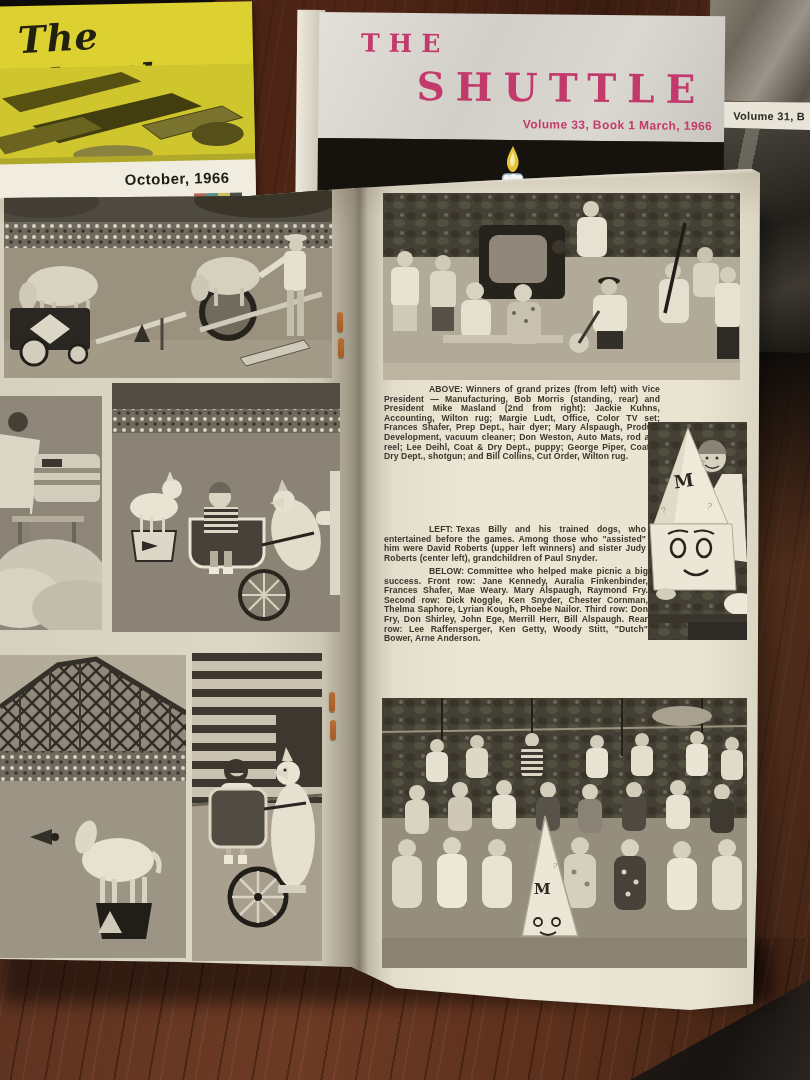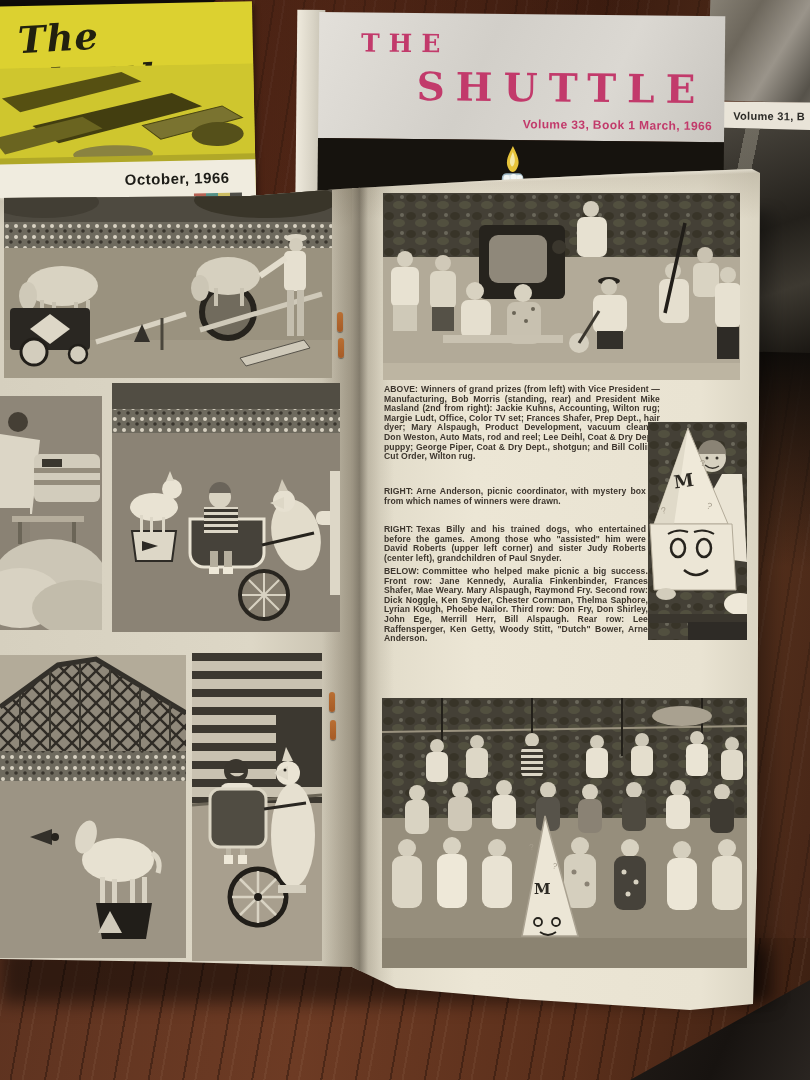--- a/index.html
+++ b/index.html
@@ -75,21 +75,21 @@
       linear-gradient(to right,#c9c2b0 0,#e2dcca 7%,#ece6d5 30%,#e9e3d2 85%,#dcd6c4 98%);}
   .gutter{left:322px;top:0;width:72px;height:846px;
     background:linear-gradient(to right,rgba(60,50,35,0),rgba(80,70,52,.32) 40%,rgba(40,32,20,.45) 52%,rgba(80,70,52,.18) 64%,rgba(60,50,35,0));}
   .top-glint{left:0;top:26px;width:772px;height:7px;transform:rotate(-2.1deg);transform-origin:0 0;
     background:linear-gradient(to bottom,#f6f2e6,rgba(246,242,230,0));opacity:.9;}
   .ph{position:absolute;display:block;}
   .staple{width:6px;height:20px;border-radius:3px;background:linear-gradient(to bottom,#b96f33,var(--staple_rust));box-shadow:0 1px 1px rgba(0,0,0,.4);}
   
   .caption{position:absolute;font-weight:600;font-size:8.6px;line-height:9.6px;
     color:var(--caption_ink);text-align:justify;letter-spacing:.1px;}
-  .cap-label{font-weight:800;margin-right:3px;}
+  .cap-label{font-weight:800;margin-right:3px;margin-left:45px;}
 </style>
 </head>
 <body>
 
 <svg width="0" height="0" style="position:absolute">
   <defs>
     <pattern id="crowd" width="9" height="11" patternUnits="userSpaceOnUse">
       <rect width="9" height="11" fill="#6e6a5e"></rect>
         <circle cx="3" cy="3" r="2" fill="#d8d2c2"></circle>
         <circle cx="7" cy="8" r="1.8" fill="#39352d"></circle>
@@ -357,25 +357,22 @@
     <rect x="334" y="134" width="22" height="32" fill="#2e2b26"></rect>
     <circle cx="176" cy="54" r="7" fill="#3a362d"></circle>
     <circle cx="196" cy="150" r="10" fill="#d5cfbf"></circle>
     <line x1="196" y1="150" x2="216" y2="118" stroke="#3a362e" stroke-width="3"></line>
     <rect x="60" y="142" width="120" height="8" fill="#c9c2b1"></rect>
   </svg>
 
   <div class="caption" style="left:384px;top:217px;width:276px">
     <span class="cap-label">ABOVE:</span><span>Winners of grand prizes (from left) with Vice President — Manufacturing, Bob Morris (standing, rear) and President Mike Masland (2nd from right): Jackie Kuhns, Accounting, Wilton rug; Margie Ludt, Office, Color TV set; Frances Shafer, Prep Dept., hair dyer; Mary Alspaugh, Product Development, vacuum cleaner; Don Weston, Auto Mats, rod and reel; Lee Deihl, Coat &amp; Dry Dept., puppy; George Piper, Coat &amp; Dry Dept., shotgun; and Bill Collins, Cut Order, Wilton rug.</span>
   </div>
-  <div class="caption" style="left:384px;top:319px;width:262px">
-    <span class="cap-label">RIGHT:</span><span>Arne Anderson, picnic coordinator, with mystery box from which names of winners were drawn.</span>
-  </div>
   <div class="caption" style="left:384px;top:357px;width:262px">
-    <span class="cap-label">RIGHT:</span><span>Texas Billy and his trained dogs, who entertained before the games. Among those who "assisted" him were David Roberts (upper left corner) and sister Judy Roberts (center left), grandchildren of Paul Snyder.</span>
+    <span class="cap-label">LEFT:</span><span>Texas Billy and his trained dogs, who entertained before the games. Among those who "assisted" him were David Roberts (upper left winners) and sister Judy Roberts (center left), grandchildren of Paul Snyder.</span>
   </div>
   <div class="caption" style="left:384px;top:399px;width:264px">
     <span class="cap-label">BELOW:</span><span>Committee who helped make picnic a big success. Front row: Jane Kennedy, Auralia Finkenbinder, Frances Shafer, Mae Weary. Mary Alspaugh, Raymond Fry. Second row: Dick Noggle, Ken Snyder, Chester Cornman, Thelma Saphore, Lyrian Kough, Phoebe Nailor. Third row: Don Fry, Don Shirley, John Ege, Merrill Herr, Bill Alspaugh. Rear row: Lee Raffensperger, Ken Getty, Woody Stitt, "Dutch" Bower, Arne Anderson.</span>
   </div>
 
   <svg class="ph" style="left:648px;top:254px" width="99" height="218" viewBox="0 0 99 218">
     <rect width="99" height="218" fill="url(#foliage)"></rect>
     <circle cx="64" cy="36" r="14" fill="#d7d1c0"></circle>
     <path d="M50 32 a14 14 0 0 1 28 0 Z" fill="#8a8375"></path>
     <circle cx="59" cy="36" r="1.5" fill="#3a362e"></circle>

